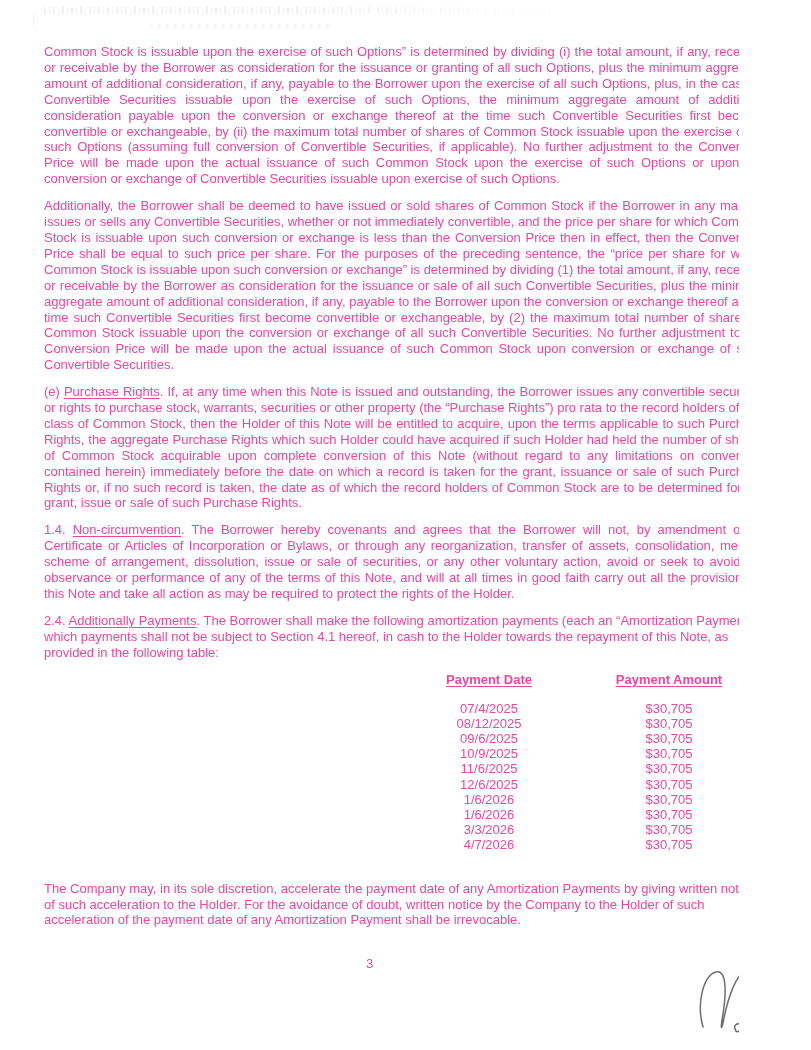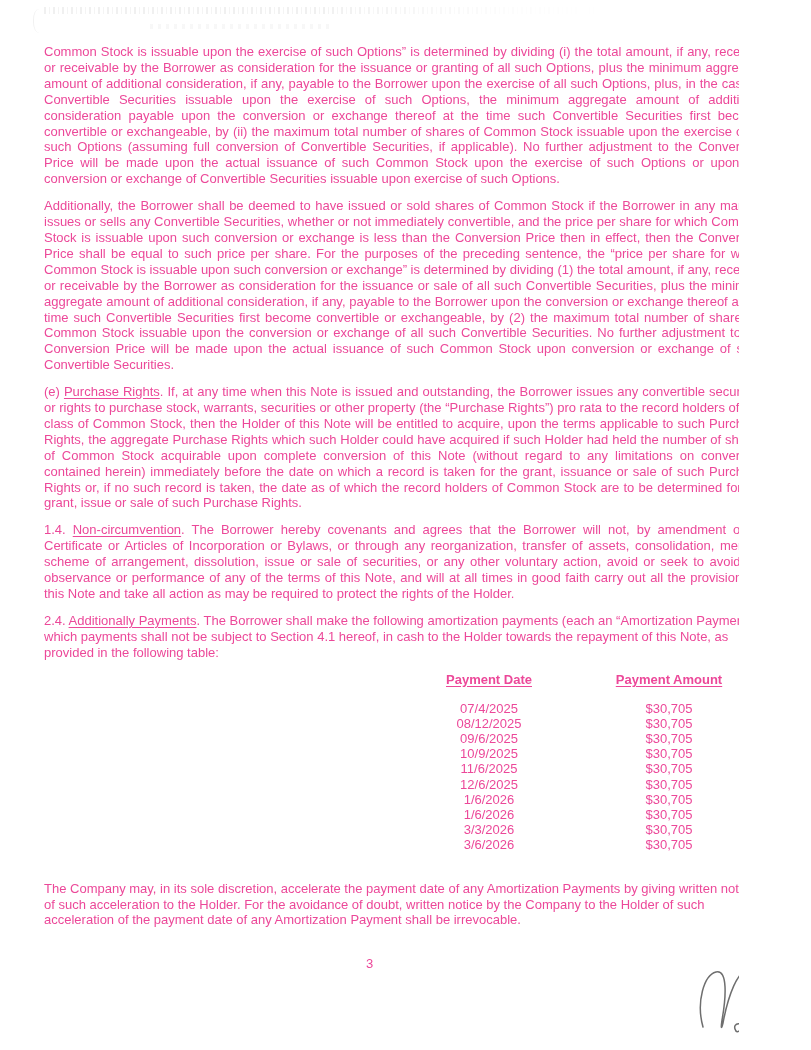--- a/index.html
+++ b/index.html
@@ -116,21 +116,21 @@
           </div>
           <div class="trow">
             <span class="c1">1/6/2026</span>
             <span class="c2">$30,705</span>
           </div>
           <div class="trow">
             <span class="c1">3/3/2026</span>
             <span class="c2">$30,705</span>
           </div>
           <div class="trow">
-            <span class="c1">3/6/2026</span>
+            <span class="c1">4/7/2026</span>
             <span class="c2">$30,705</span>
           </div>
         </div>
     </div>
 
     <p class="after-table">The Company may, in its sole discretion, accelerate the payment date of any Amortization Payments by giving written notice of such acceleration to the Holder. For the avoidance of doubt, written notice by the Company to the Holder of such acceleration of the payment date of any Amortization Payment shall be irrevocable.</p>
 
 
   </div>
 

